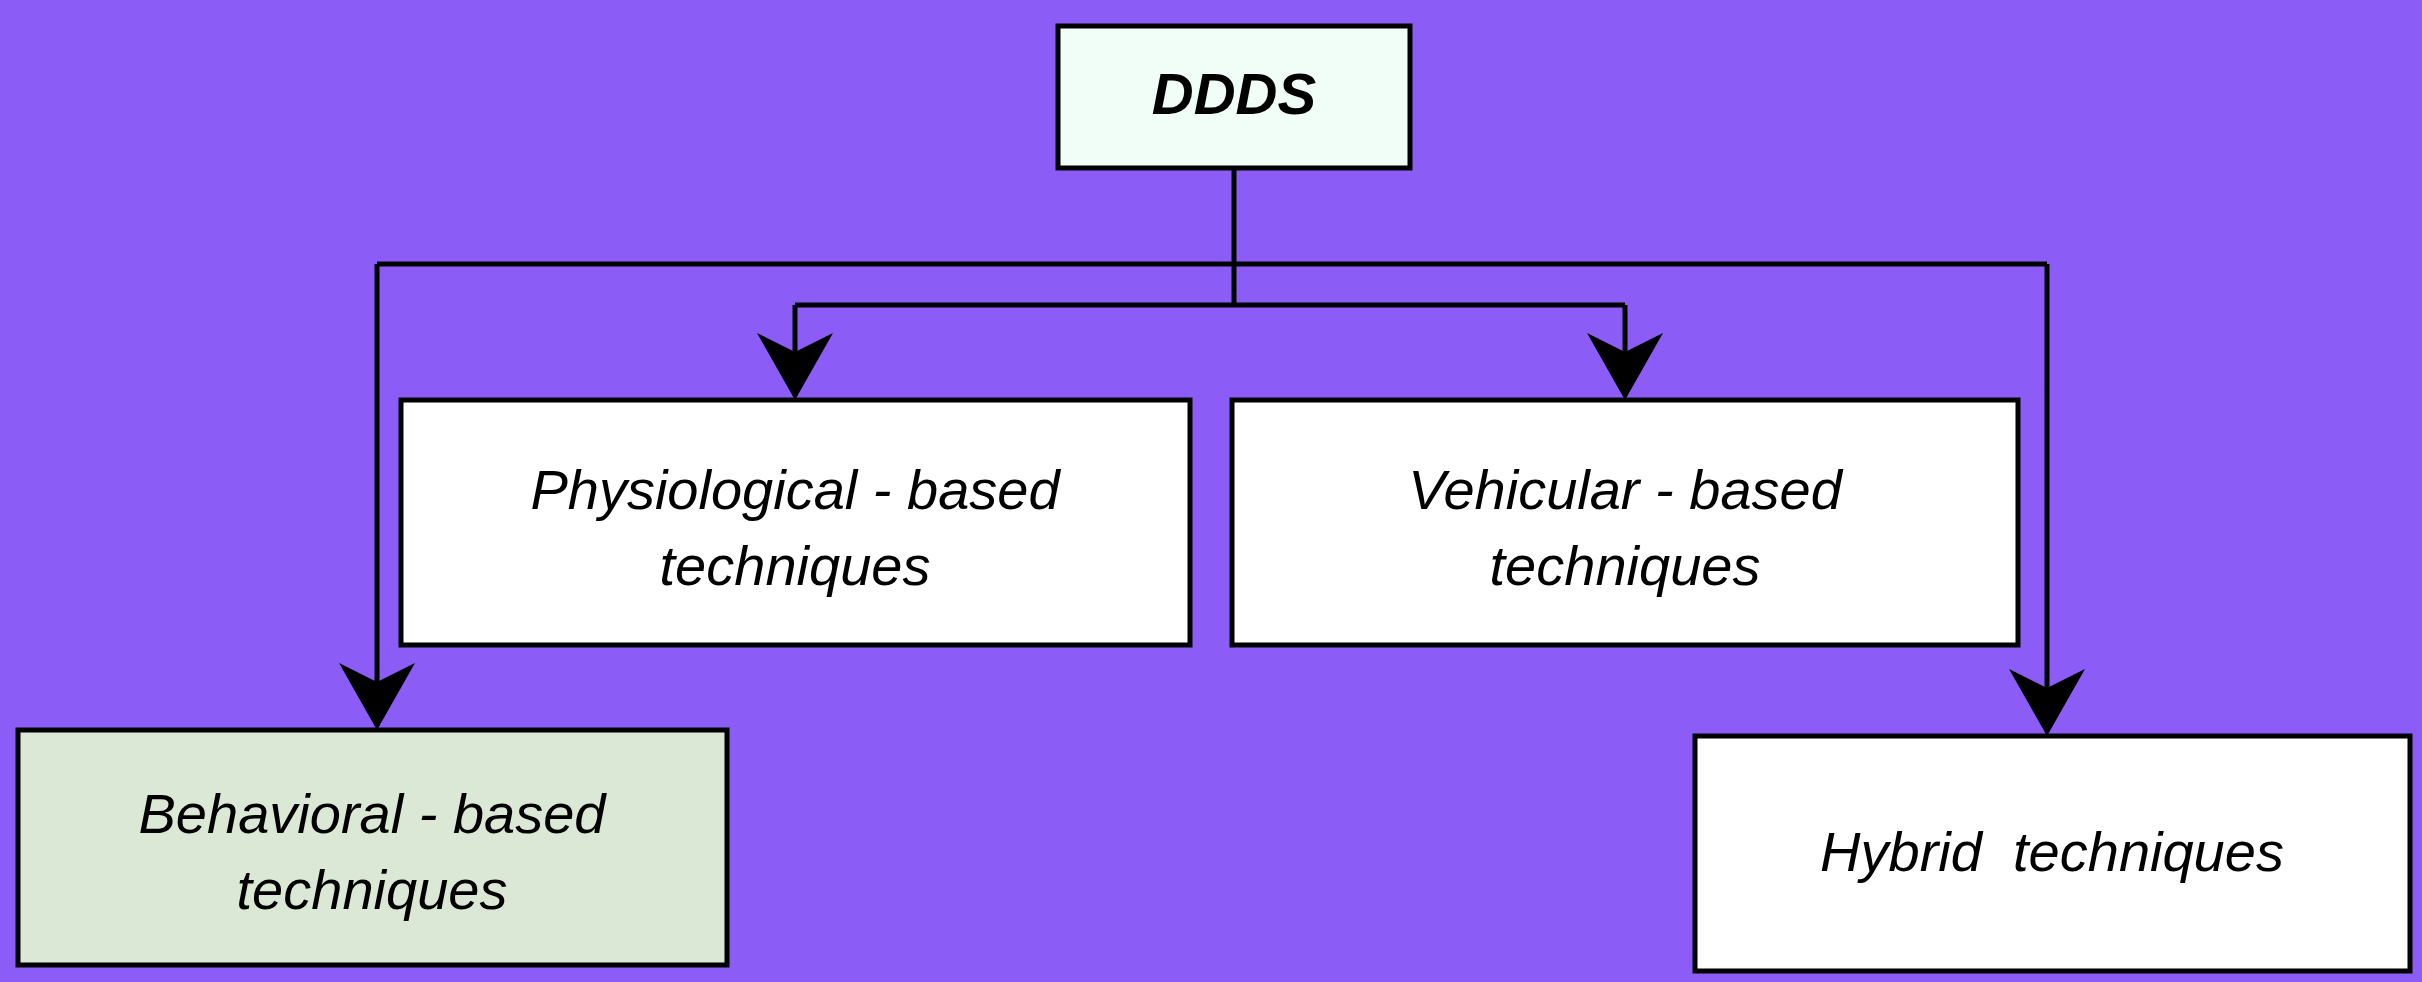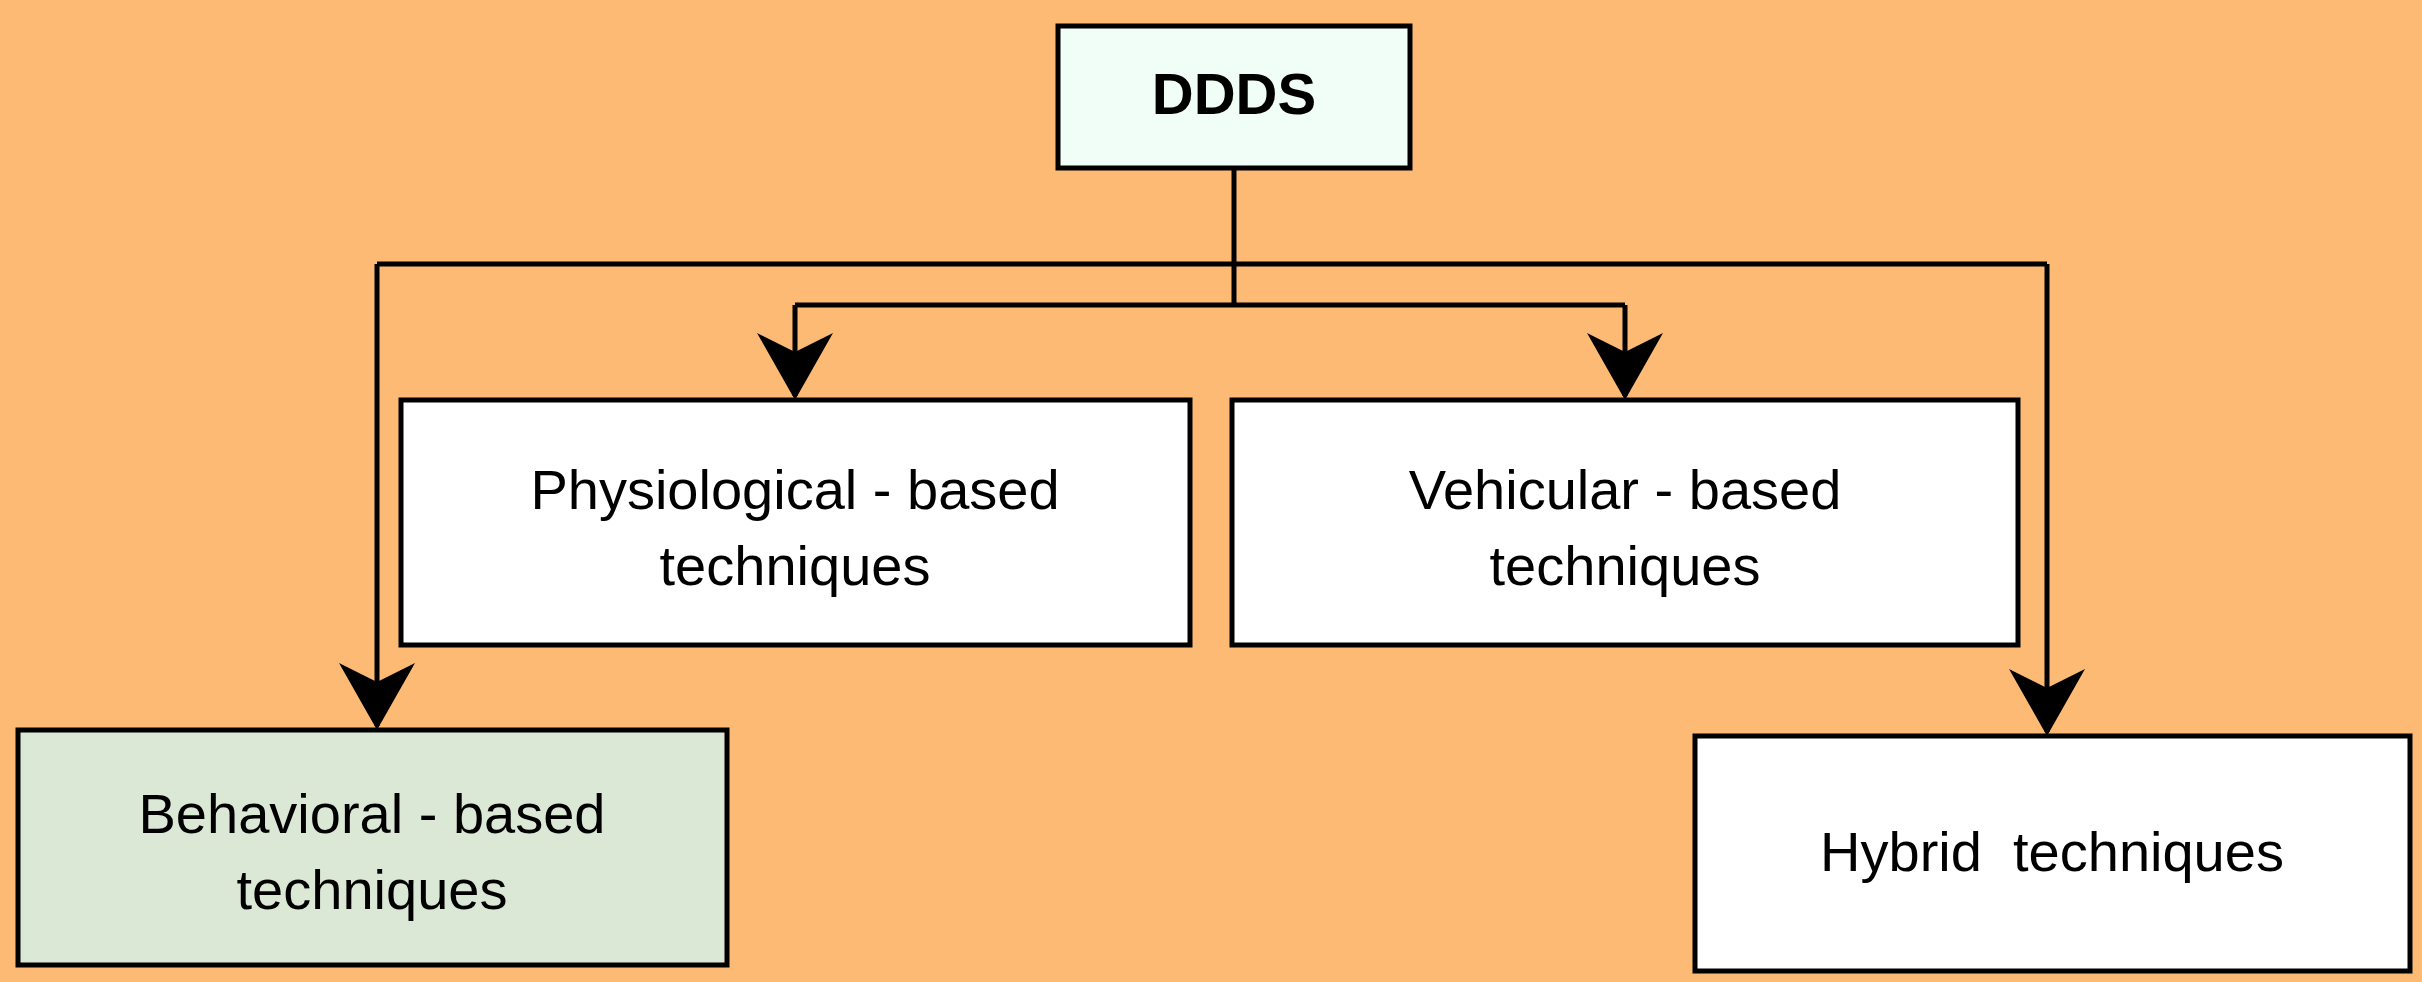--- a/index.html
+++ b/index.html
@@ -11,21 +11,22 @@
   body {
     width: 2422px;
     height: 982px;
     font-family: "Liberation Sans", sans-serif;
     overflow: hidden;
   }
   #diagram-root {
     position: relative;
     width: 2422px;
     height: 982px;
-    background: #fdba74;
+    background: #8b5cf6;
+    font-style: italic;
   }
   svg#diagram-canvas {
     position: absolute;
     top: 0;
     left: 0;
     width: 2422px;
     height: 982px;
     display: block;
   }
   .node-box {

